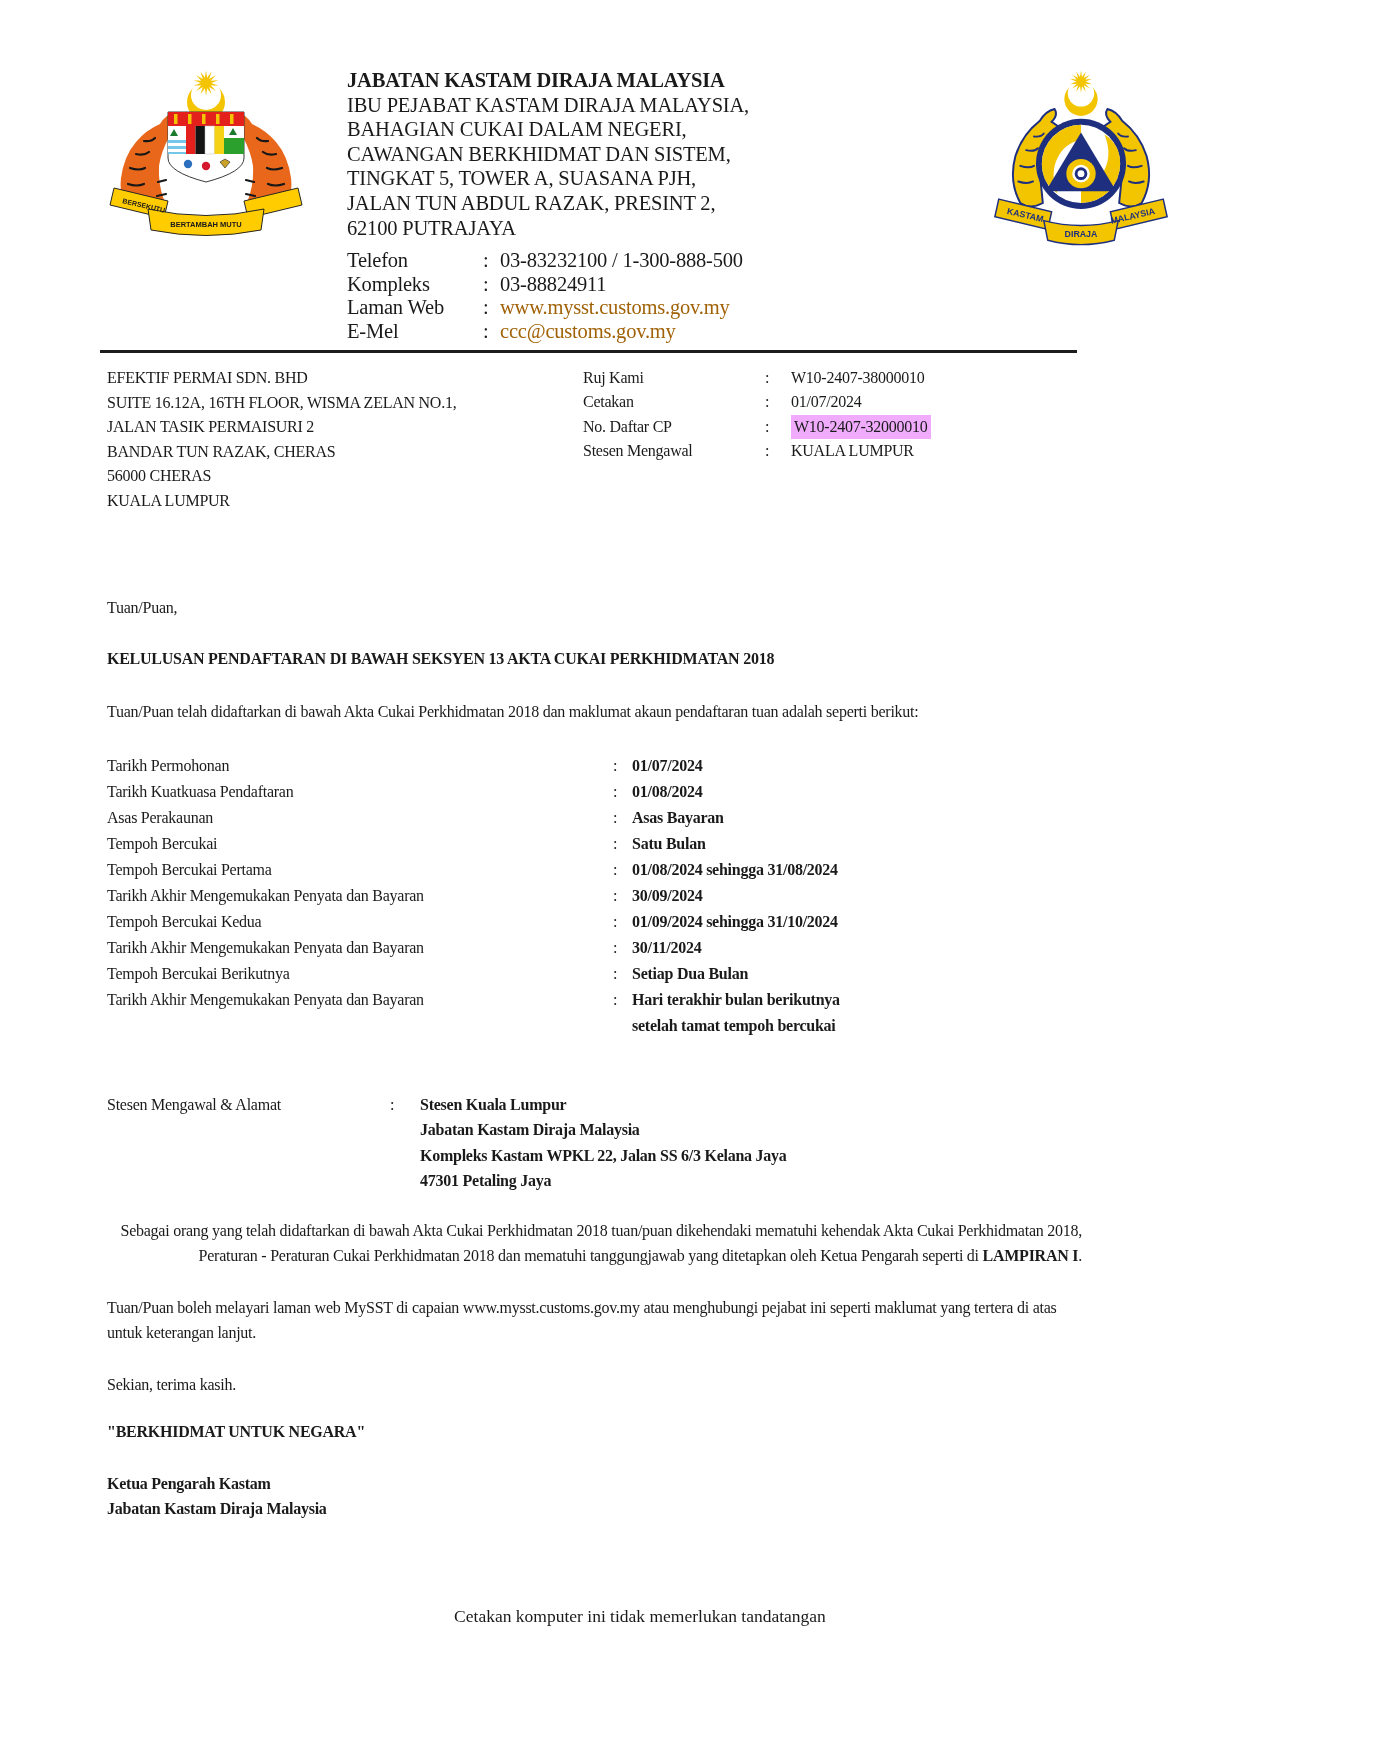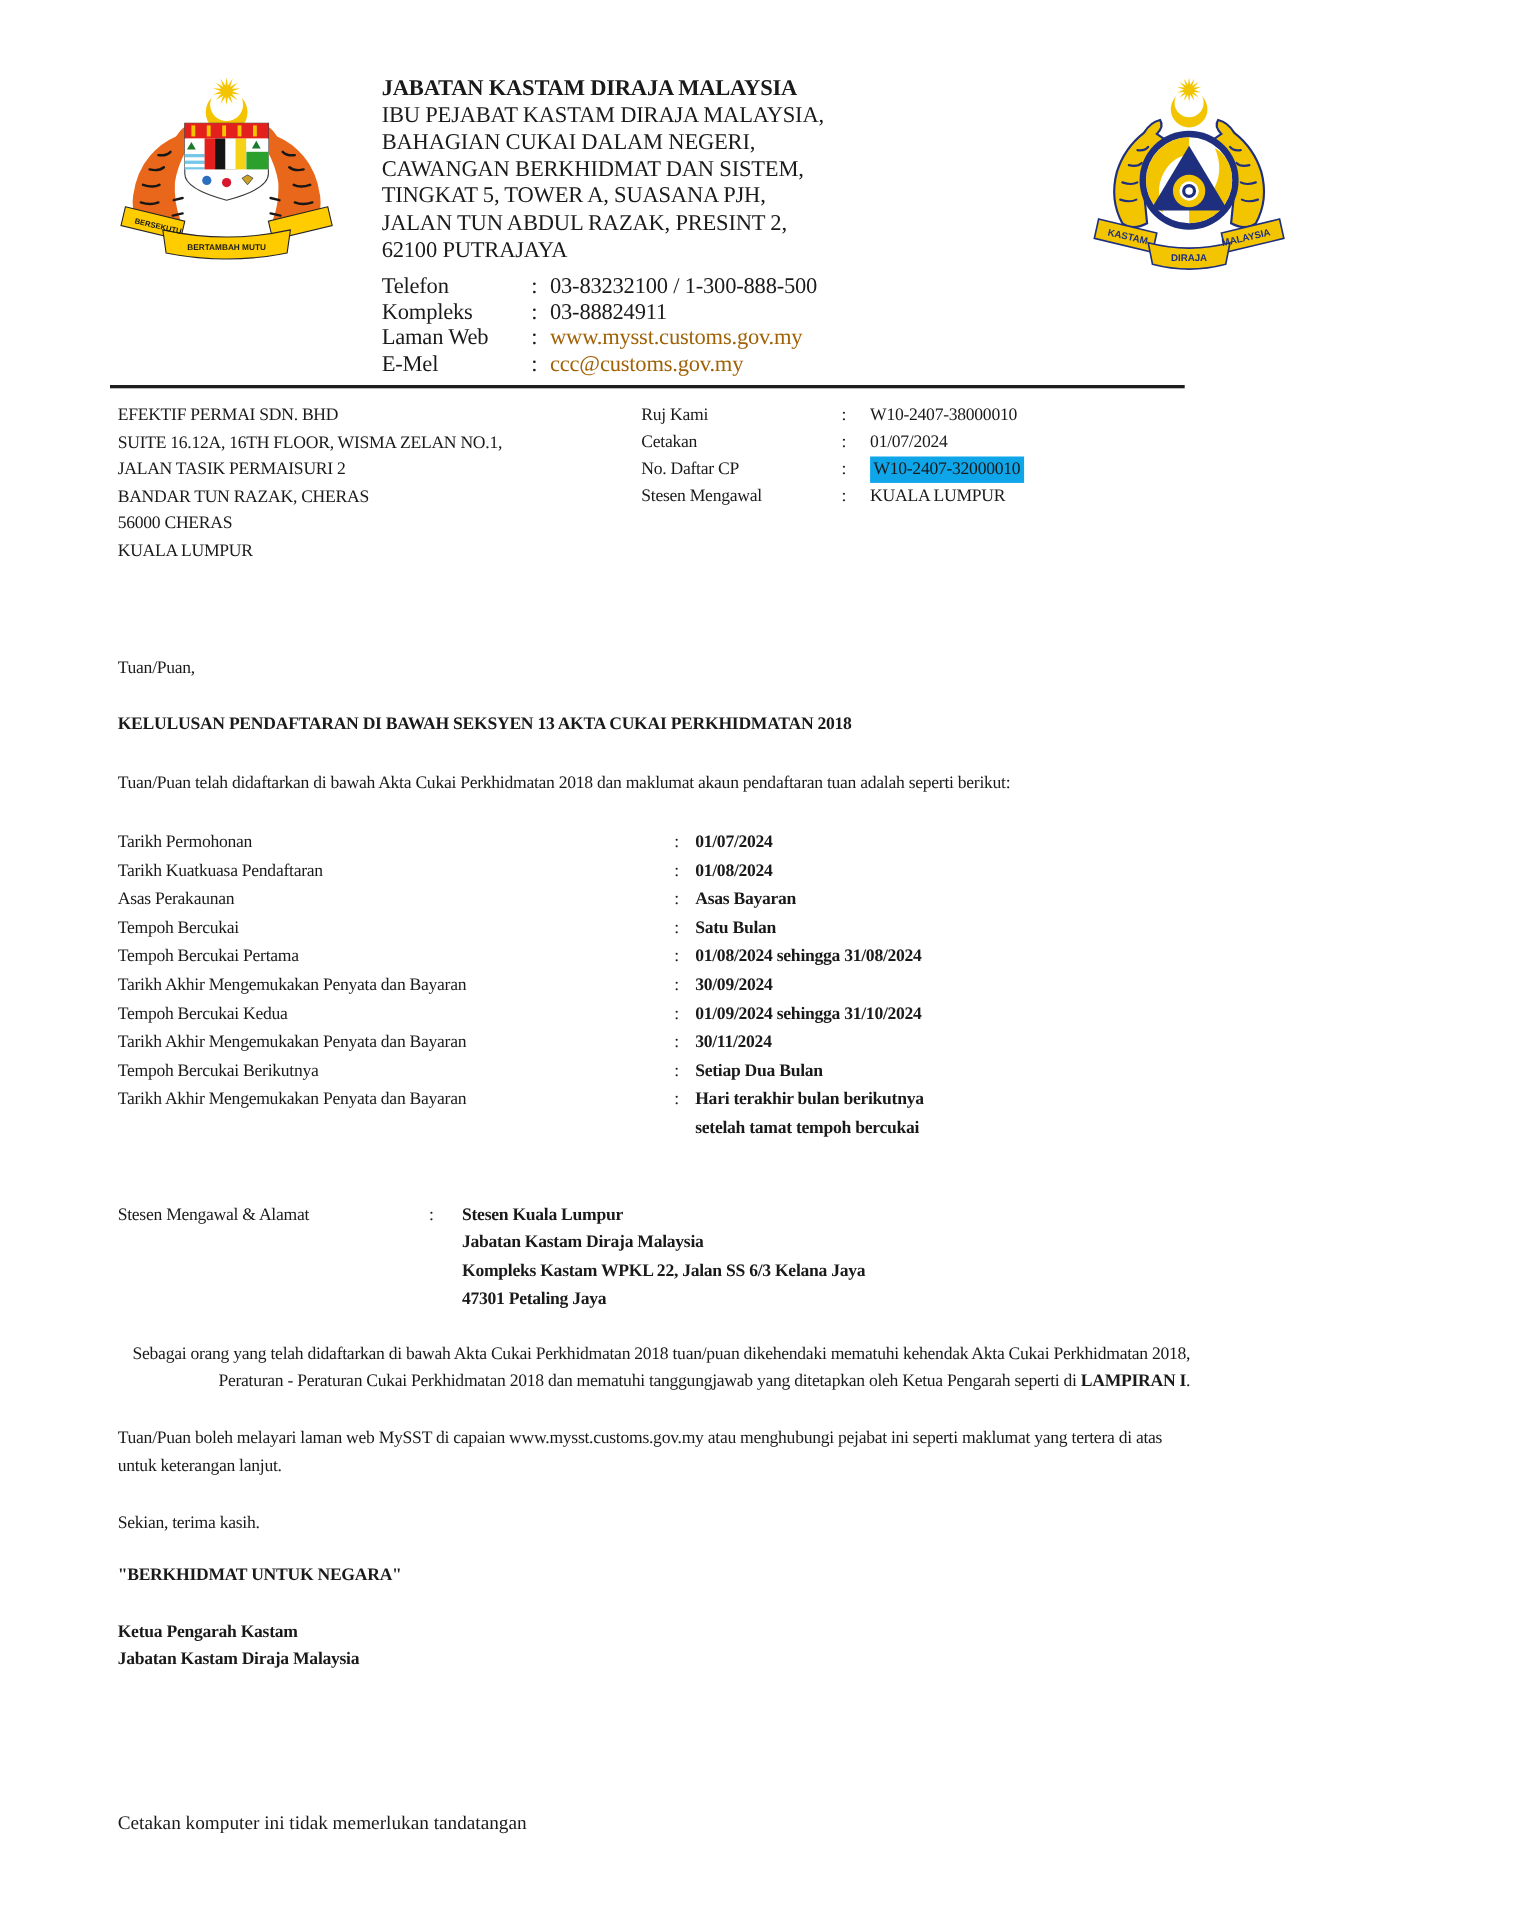--- a/index.html
+++ b/index.html
@@ -19,40 +19,40 @@
   .contact-row .col { width:17px; }
   .link { color:#a16207; text-decoration:none; cursor:pointer; }
   .divider { position:absolute; left:100px; top:350px; width:977px; border-top:3px solid #1d1d1d; }
   .main { position:absolute; left:107px; top:366px; width:975px; font-size:16px; line-height:26px; letter-spacing:-0.25px; }
   .addr-section { display:flex; }
   .recipient { width:476px; line-height:24.6px; }
   .refblock { flex:1; }
   .ref-row { display:flex; line-height:24.4px; }
   .ref-row .lbl { width:182px; }
   .ref-row .col { width:26px; }
-  .hl { background:#0ea5e9; padding:0 3px;text-align:center; }
+  .hl { background:#f0abfc; padding:0 3px;text-align:center; }
   .salutation { margin-top:81px; }
   .subject { margin-top:25px; font-weight:bold; }
   .para-refer { margin-top:31px; }
   .para-registered { margin-top:27px; }
   .details { margin-top:28px; }
   .d-row { display:flex; line-height:26px; }
   .d-row .lbl { width:506px; }
   .d-row .col { width:19px; }
   .d-row .val { font-weight:bold; }
   .station { display:flex; margin-top:53px; line-height:25.5px; }
   .station .lbl { width:283px; }
   .station .col { width:30px; }
   .station .val { font-weight:bold; }
   .para-comply { margin-top:24px; line-height:25.5px;text-align:right; }
   .para-website { margin-top:26px; line-height:25.5px; }
   .closing { margin-top:26px; }
   .motto { margin-top:21px; font-weight:bold; }
   .signoff { margin-top:26px; font-weight:bold; line-height:25.5px; }
-  .footer { position:absolute; left:107px; top:1647px; width:1066px; font-size:17.5px; }
+  .footer { position:absolute; left:107px; top:1606px; width:1066px; text-align:center; font-size:17.5px; }
   .svg-ribbon-text { font-family:"Liberation Sans","DejaVu Sans",sans-serif; font-weight:bold; }
 </style>
 </head>
 <body>
 
 <div>
 
   <div class="coat-logo">
     <svg viewBox="0 0 200 178" width="200" height="178">
 

